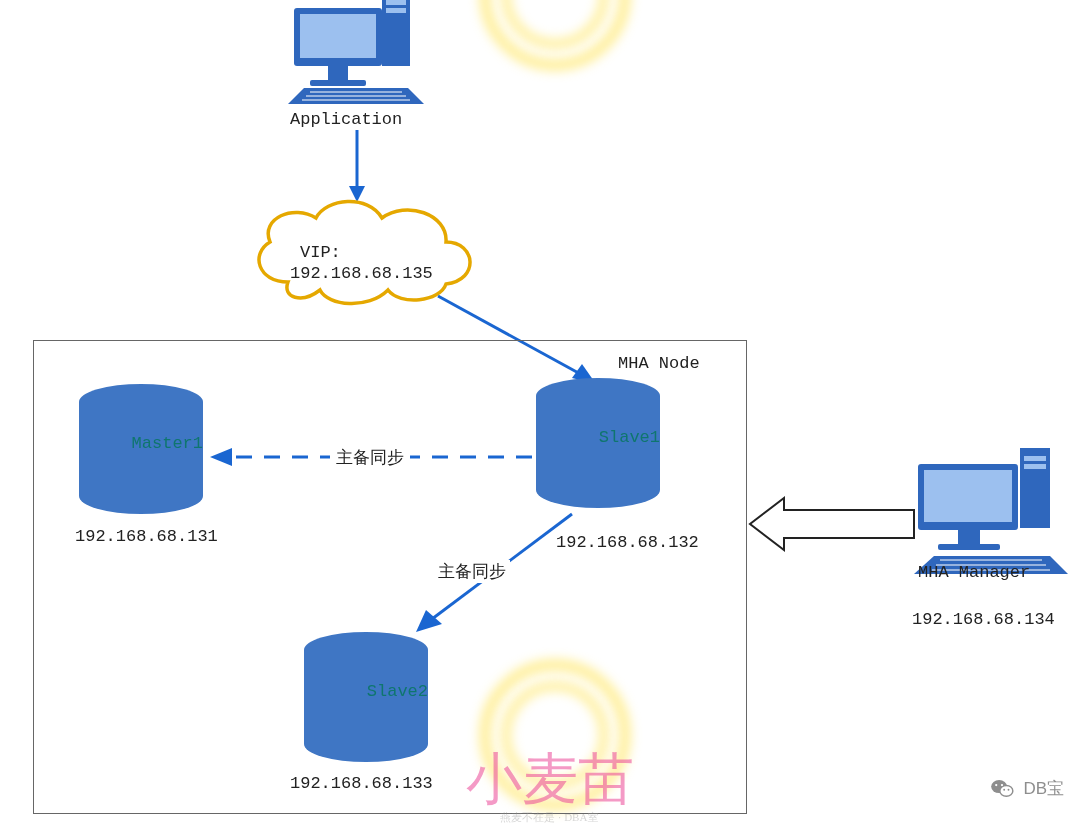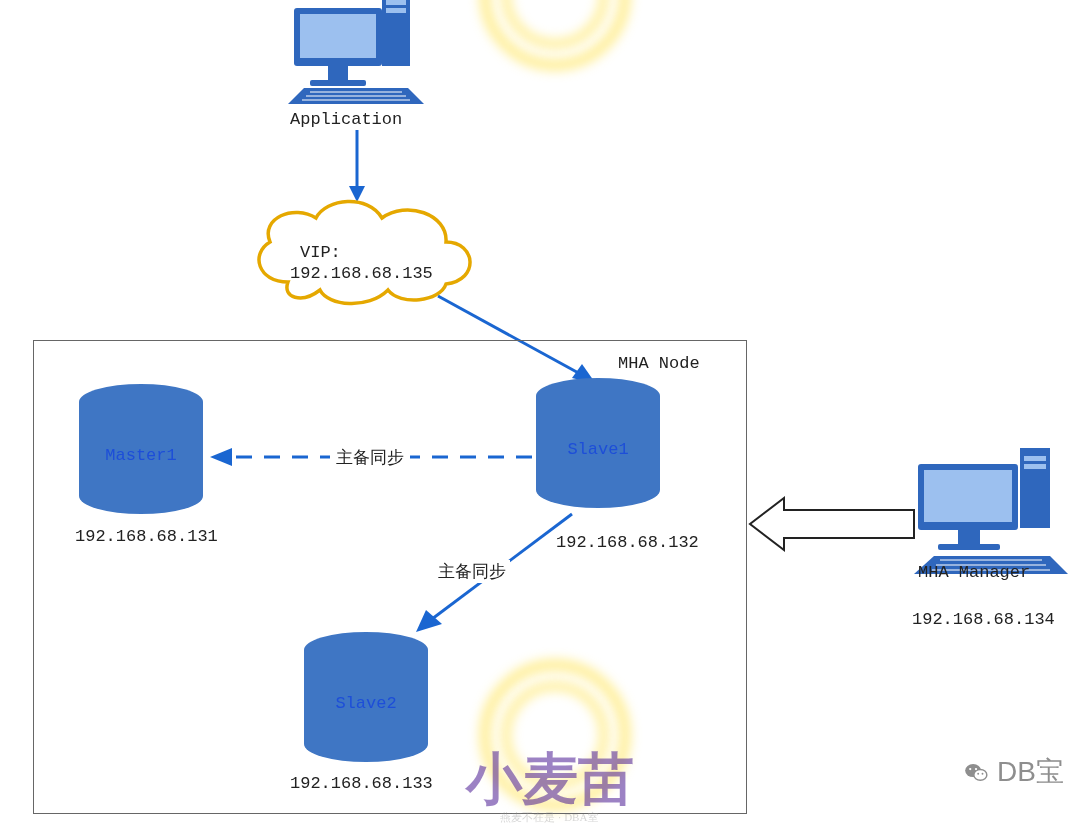--- a/index.html
+++ b/index.html
@@ -1,27 +1,27 @@
 <!DOCTYPE html>
 <html><head>
 <meta charset="utf-8">
 <style>
   html,body{margin:0;padding:0;width:1080px;height:833px;font-family:"Consolas","Courier New",monospace;background:#fff;position:relative;overflow:hidden}
   .label{font-size:17px;color:#222;text-align:left;white-space:pre;position:absolute}
-  .watermark-main{position:absolute;font-size:56px;color:#4c1d95;opacity:.55;font-family:"SimSun",serif;font-weight:700}
+  .watermark-main{position:absolute;font-size:56px;color:#ec4899;opacity:.55;font-family:"SimSun",serif;font-weight:400}
   .watermark-sub{position:absolute;font-size:11px;color:#999;opacity:.4;font-family:Liberation Serif, serif}
   .halo{position:absolute;width:150px;height:150px;pointer-events:none}
   .halo::before,.halo::after{content:"";position:absolute;border:10px solid rgba(255,220,40,.55);border-radius:50%;filter:blur(6px)}
   .halo::before{left:0;top:0;right:0;bottom:0}
   .halo::after{left:22px;top:22px;right:22px;bottom:22px;border-width:8px}
   .db{position:absolute;width:124px;height:130px}
   .db-top{width:100%;height:36px;background:#3f76c4;border-radius:50%;position:absolute;top:0}
   .db-body{width:100%;height:112px;background:#3f76c4;position:absolute;top:18px;border-radius:0 0 62px 62px/0 0 18px 18px}
-  .db-label{position:absolute;width:100%;top:62px;color:#1d4ed8;text-align:center;font-size:17px}
-  .brand{position:absolute;right:16px;bottom:42px;color:#8e8e8e;font-size:28px;display:flex;align-items:center;gap:8px;font-family:Arial,sans-serif}
+  .db-label{position:absolute;width:100%;top:50px;color:#0f766e;text-align:right;font-size:17px}
+  .brand{position:absolute;right:16px;bottom:32px;color:#8e8e8e;font-size:17px;display:flex;align-items:center;gap:8px;font-family:Arial,sans-serif}
   .brand-icon{width:26px;height:26px}
 </style>
 </head>
 <body>
 
 <div class="halo" style="left:480px;top:-80px"></div>
 <div class="halo" style="left:480px;top:660px"></div>
 
 <svg style="position:absolute;left:282px;top:-6px" width="150" height="120" viewBox="0 0 150 120">
 

